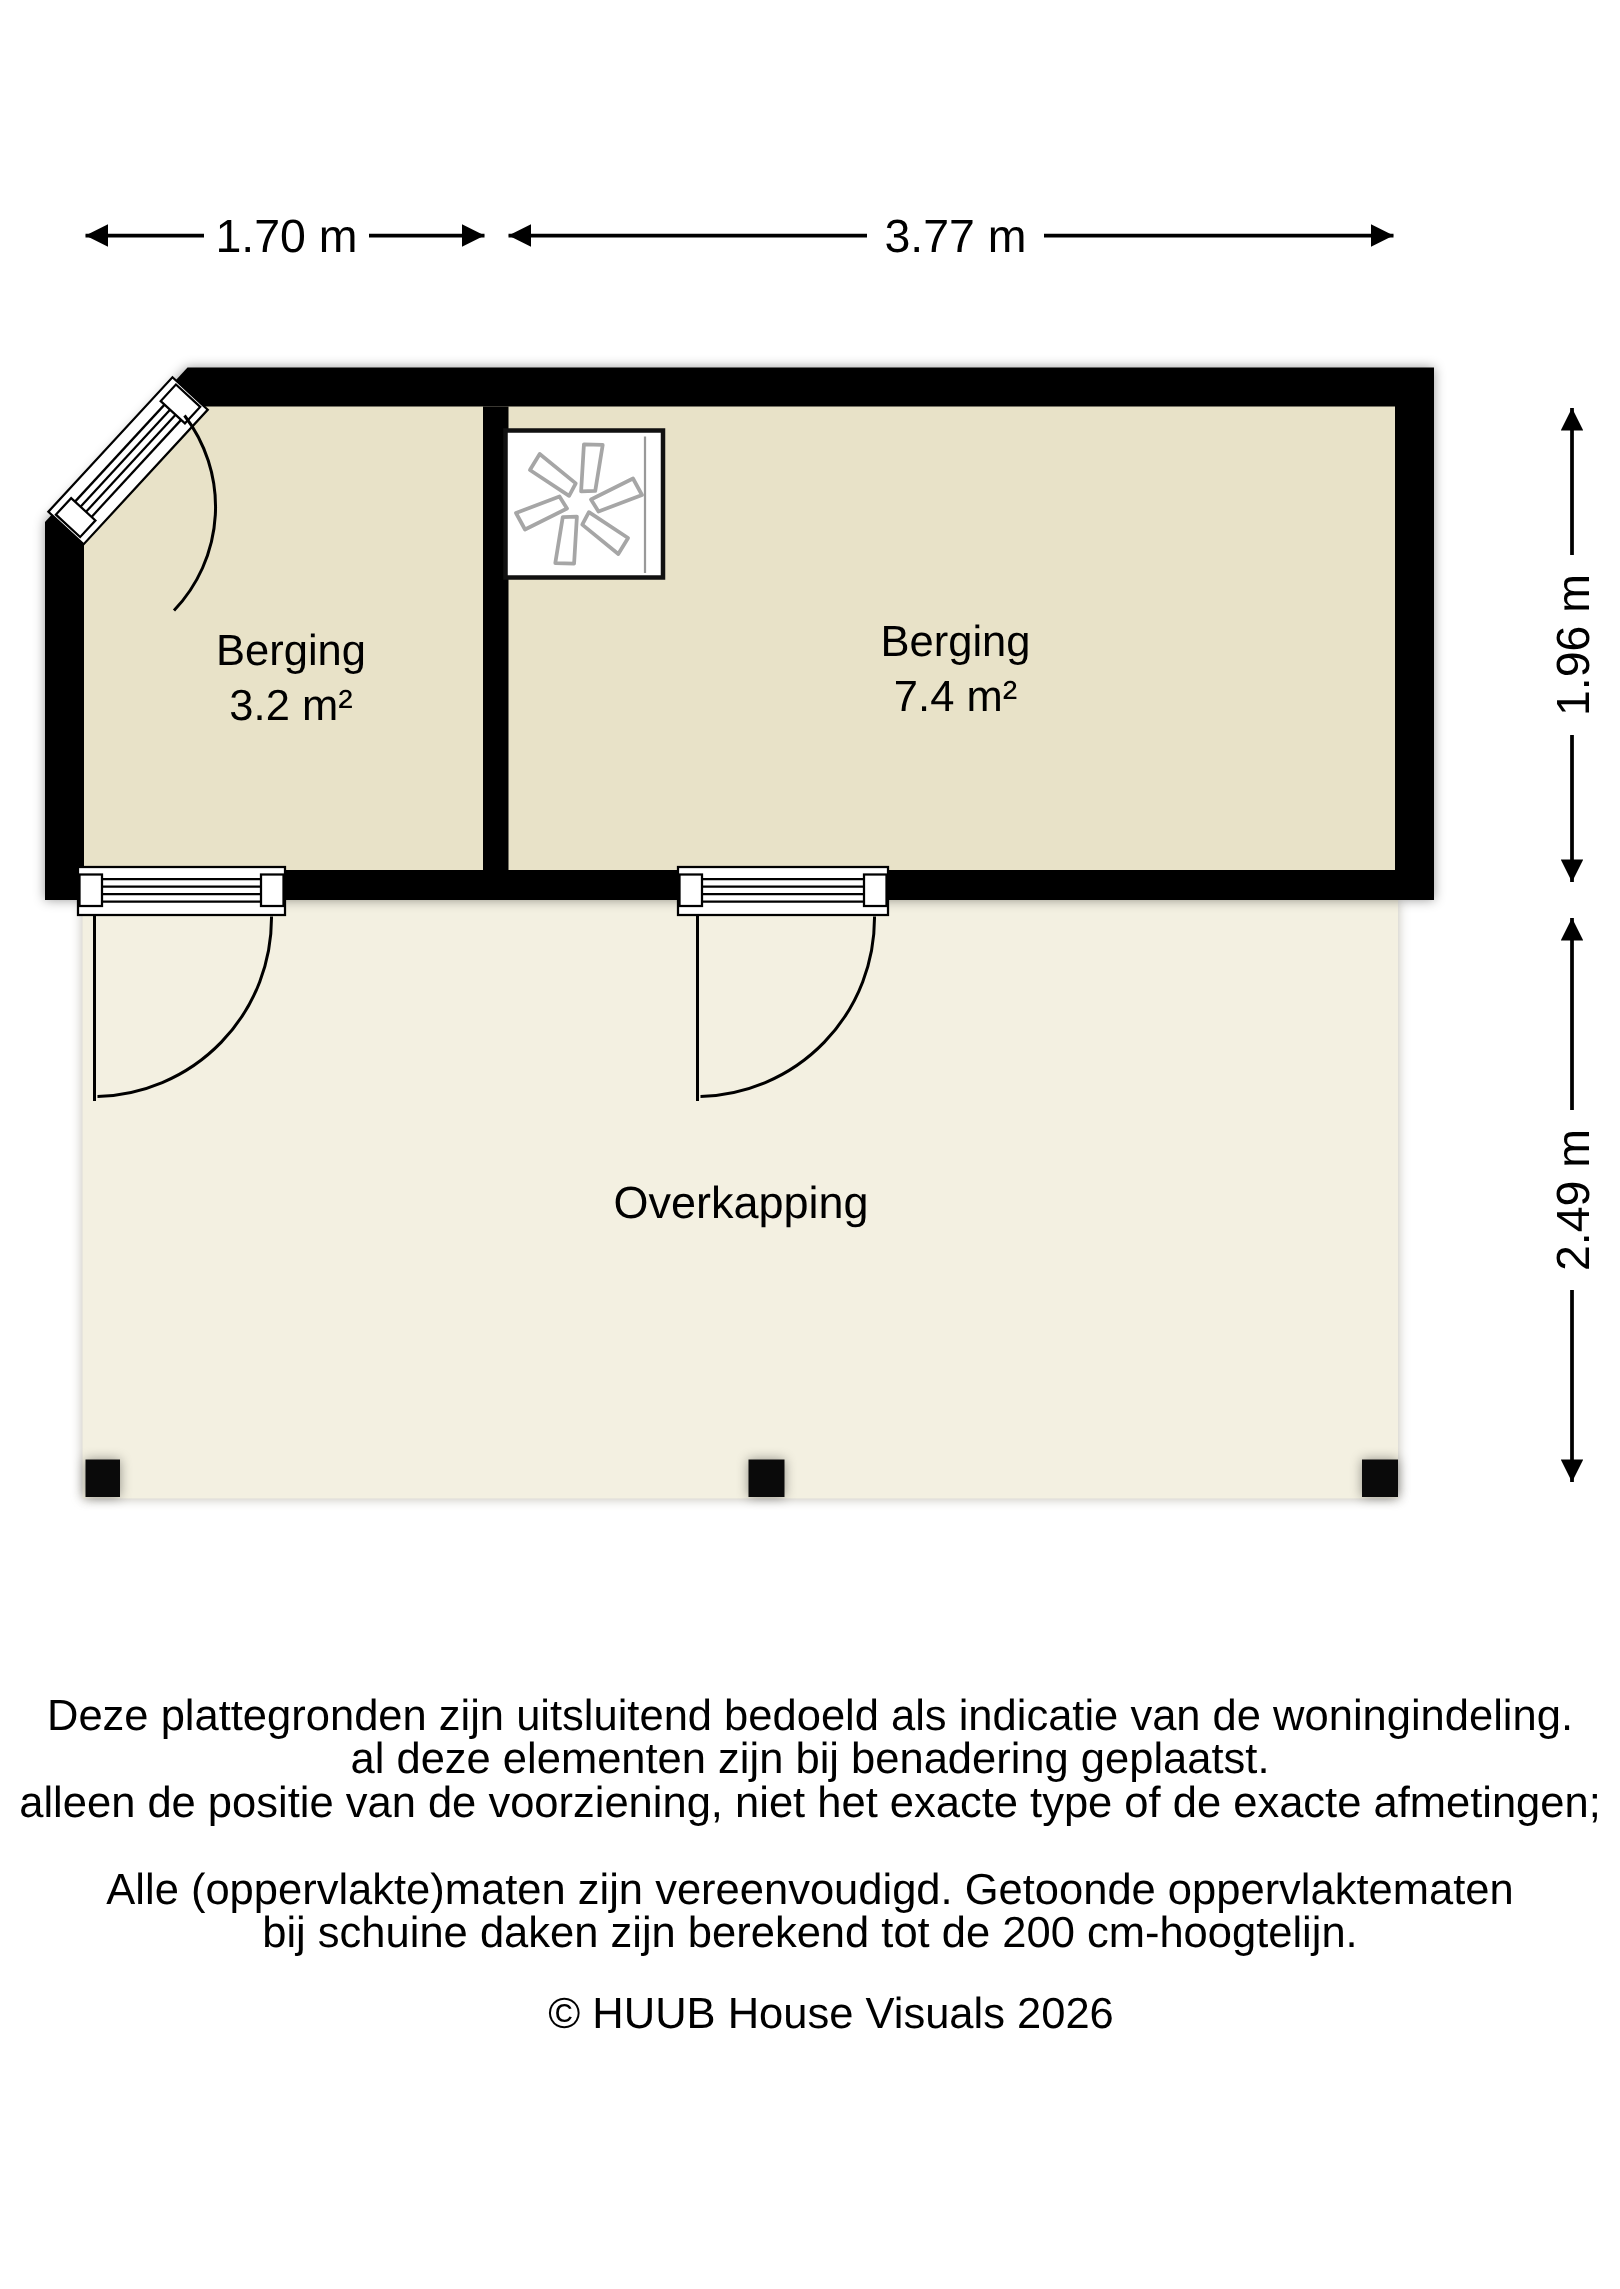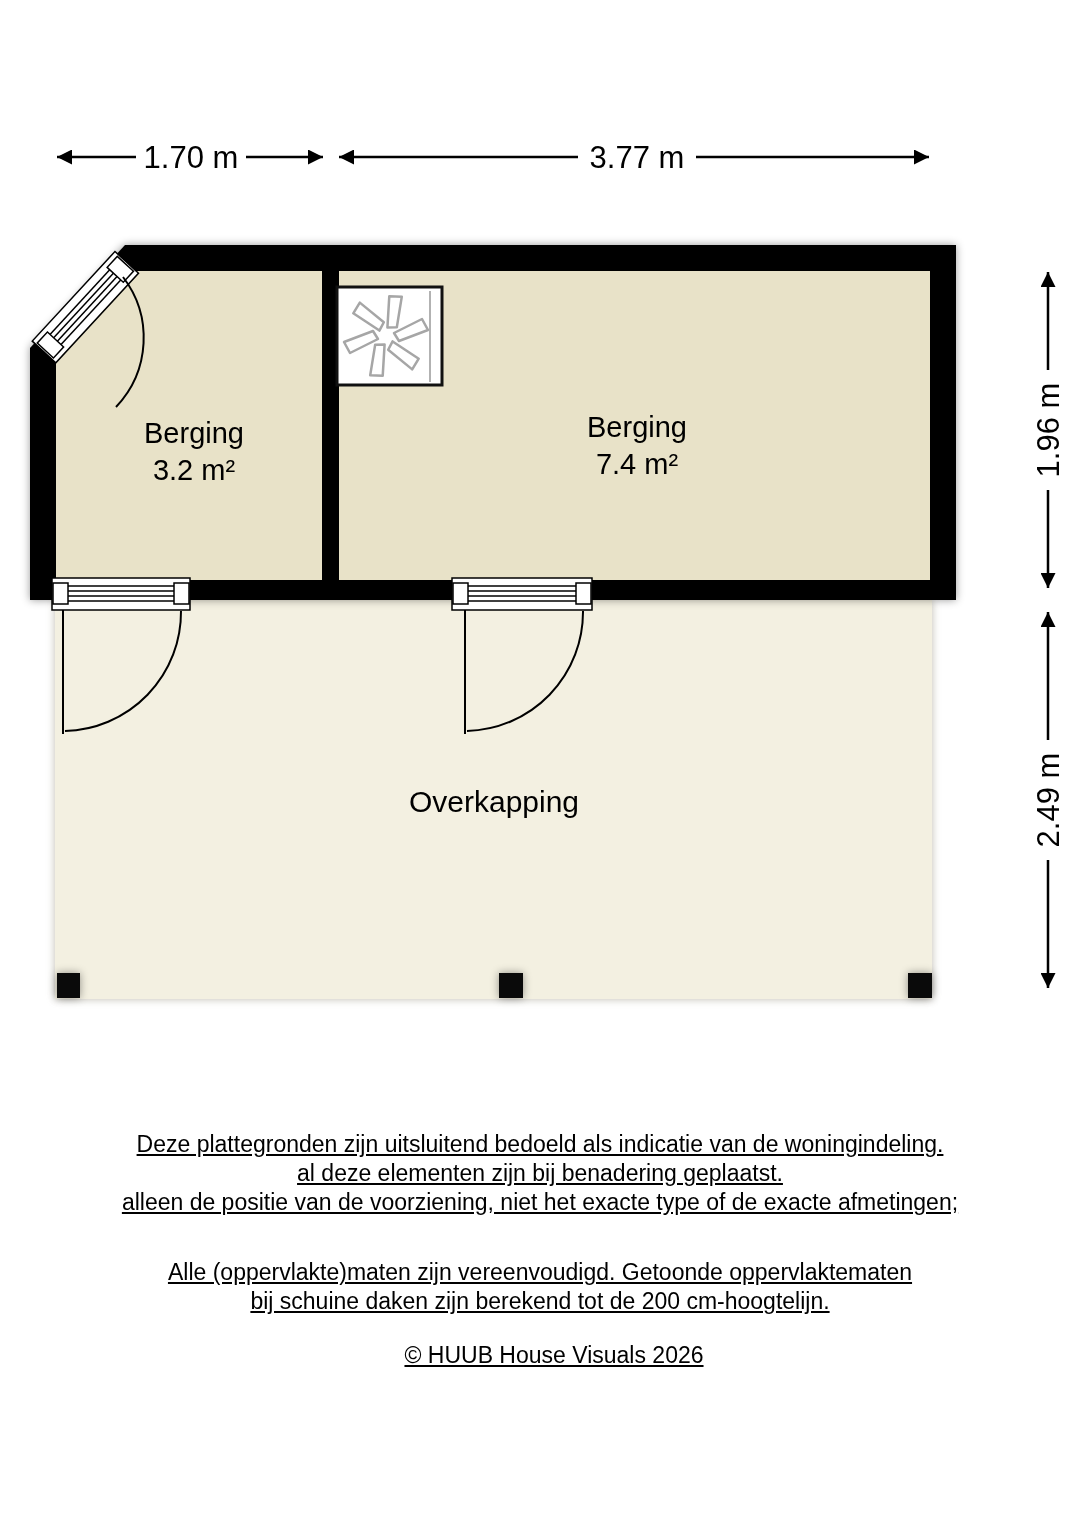--- a/index.html
+++ b/index.html
@@ -6,22 +6,22 @@
   .page{position:relative;width:1080px;height:1526px;background:#ffffff;overflow:hidden;
         font-family:"Liberation Sans",sans-serif;color:#000;}
   svg text{font-family:"Liberation Sans",sans-serif;fill:#000;}
   .dim-label{font-size:31px;}
   .room-name{font-size:29px;}
   .room-area{font-size:29px;}
   .canopy-label{font-size:30px;}
   .shadow-strong{filter:drop-shadow(0 0 4px rgba(0,0,0,0.40));}
   .shadow-soft{filter:drop-shadow(0 0 4px rgba(110,105,80,0.45));}
   .disclaimer{position:absolute;left:0;right:0;top:1130px;text-align:center;
-              font-size:23px;line-height:29px;white-space:nowrap;text-decoration:underline;}
-  .disclaimer .para2{margin-top:41px;}
+              font-size:29px;line-height:29px;white-space:nowrap;}
+  .disclaimer .para2{margin-top:29px;}
   .disclaimer .copyright{margin-top:25px;margin-left:28px;}
 </style>
 </head>
 <body>
 
 <div class="page">
 
   <svg width="1080" height="1526" viewBox="0 0 1080 1526">
     <defs>
       <marker id="ah" viewBox="0 0 10 10" refX="10" refY="5" markerWidth="9" markerHeight="6" orient="auto-start-reverse">

